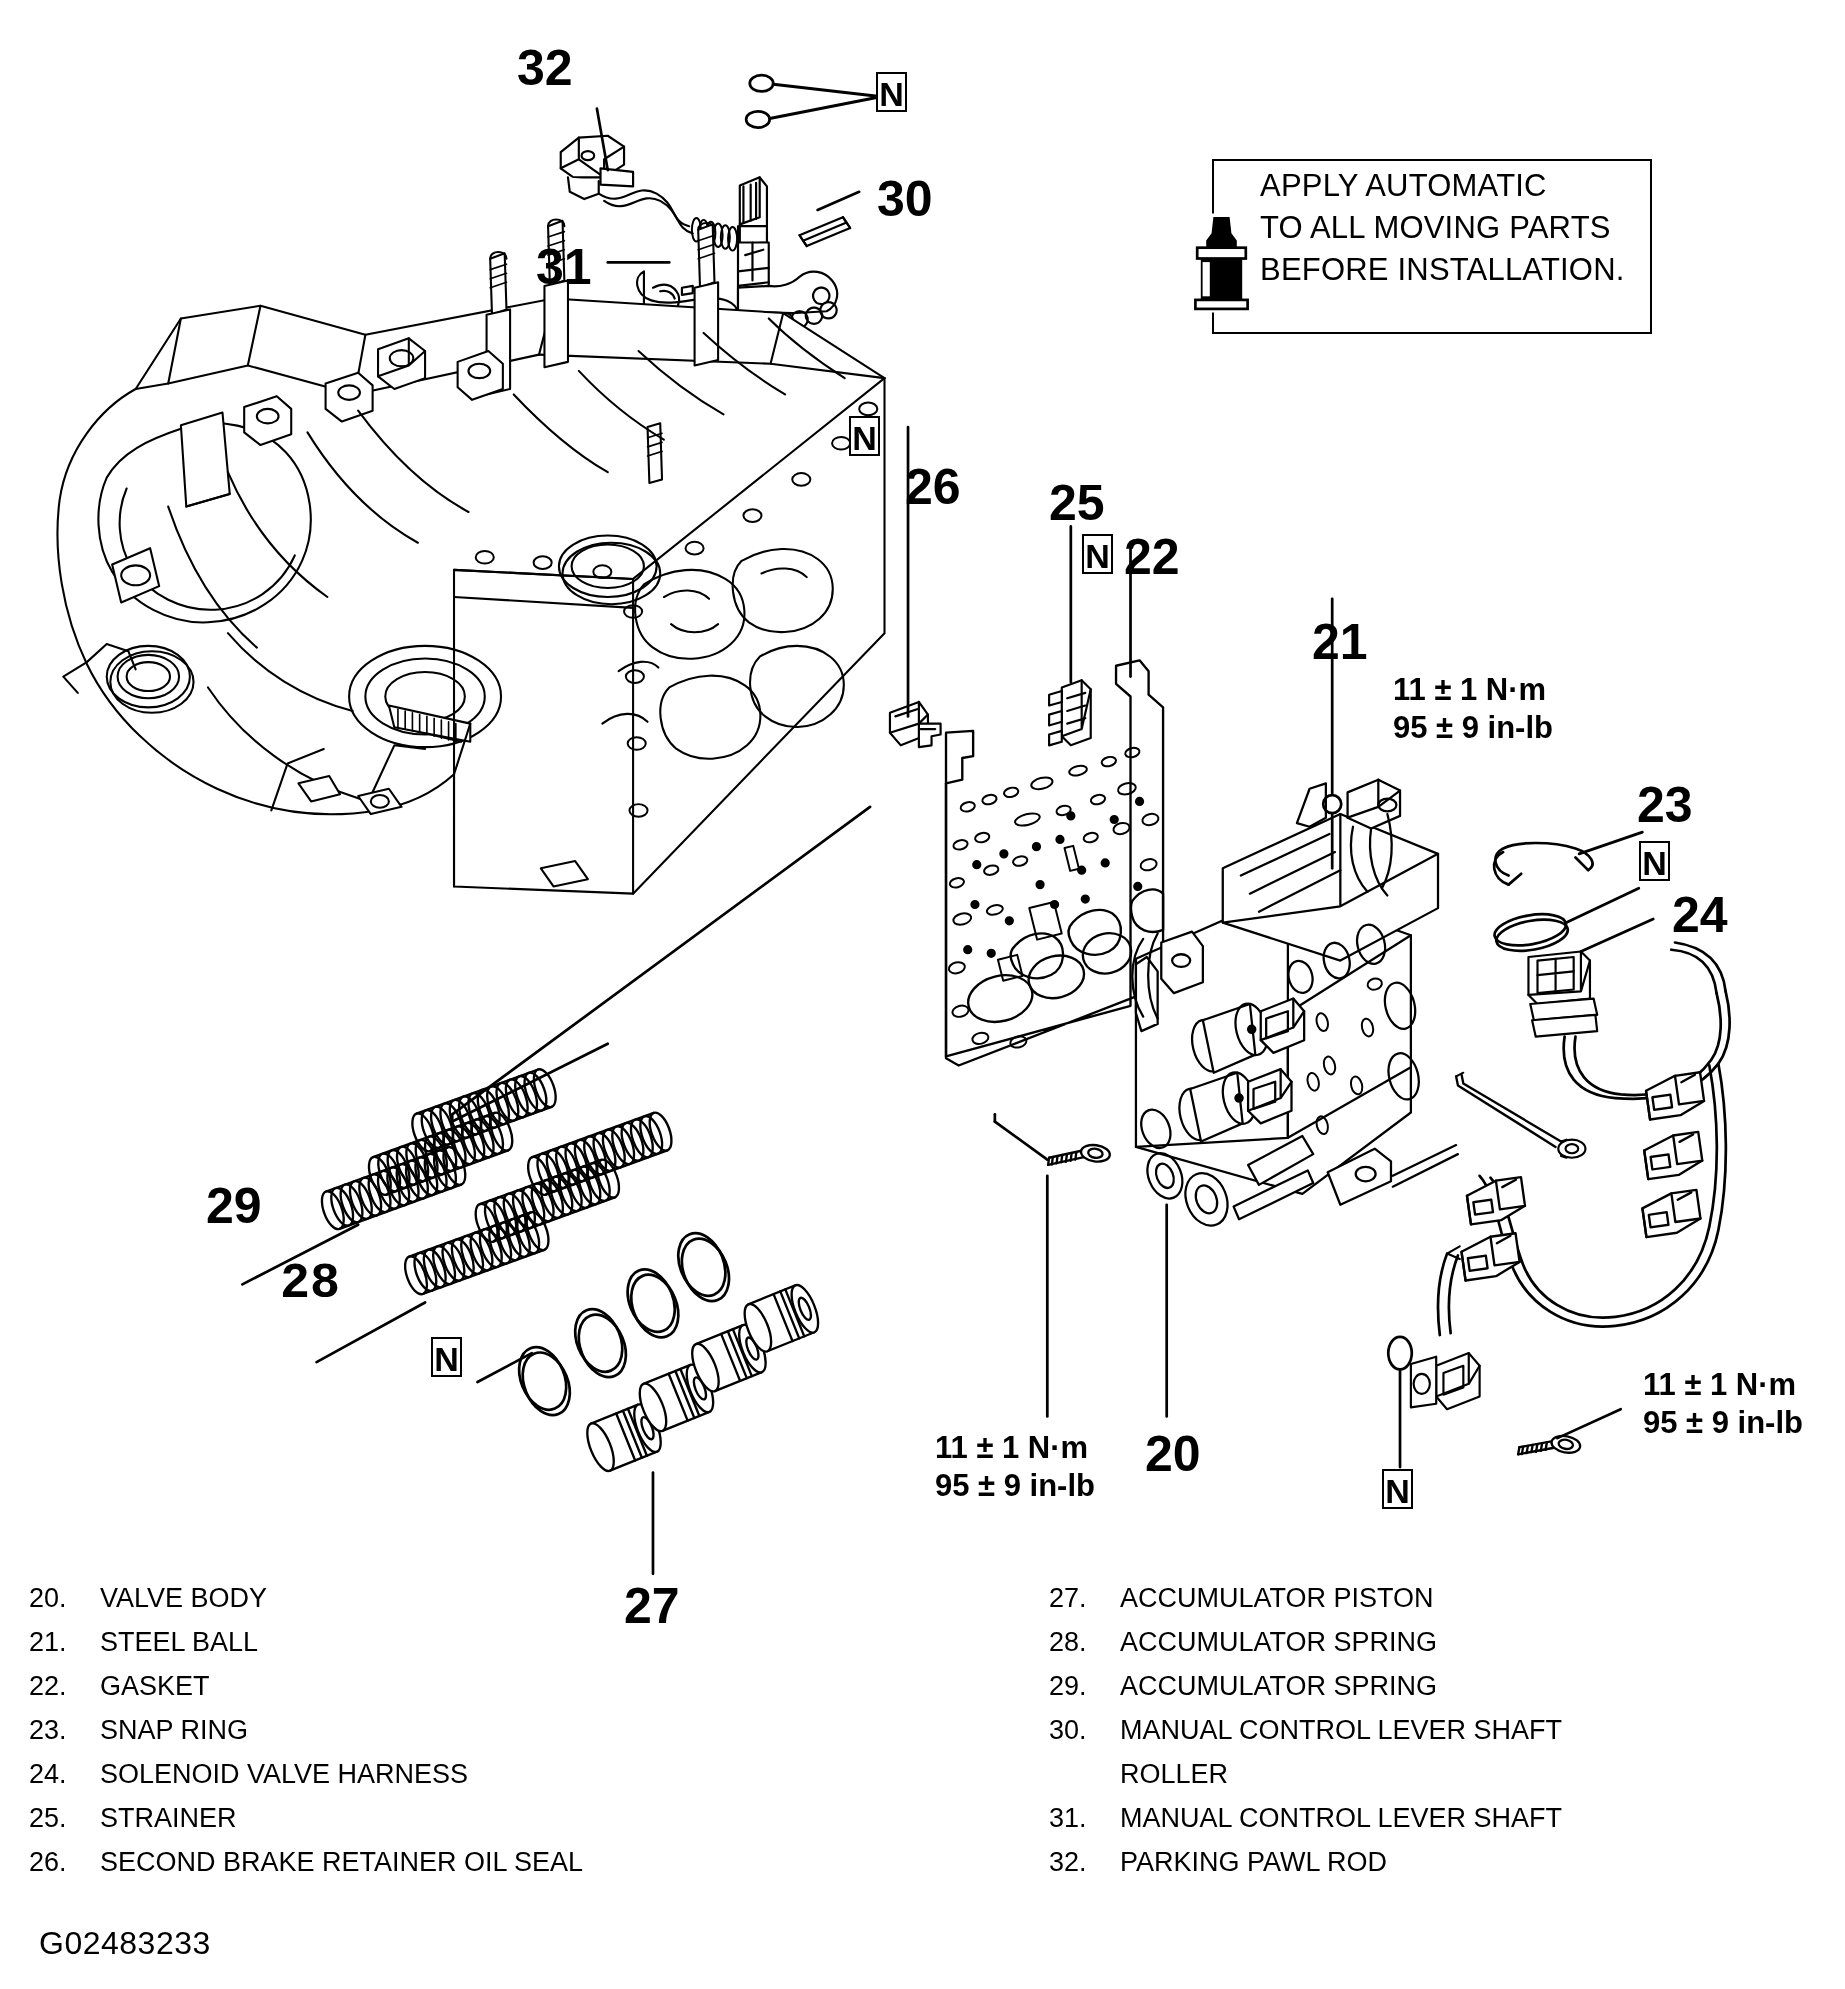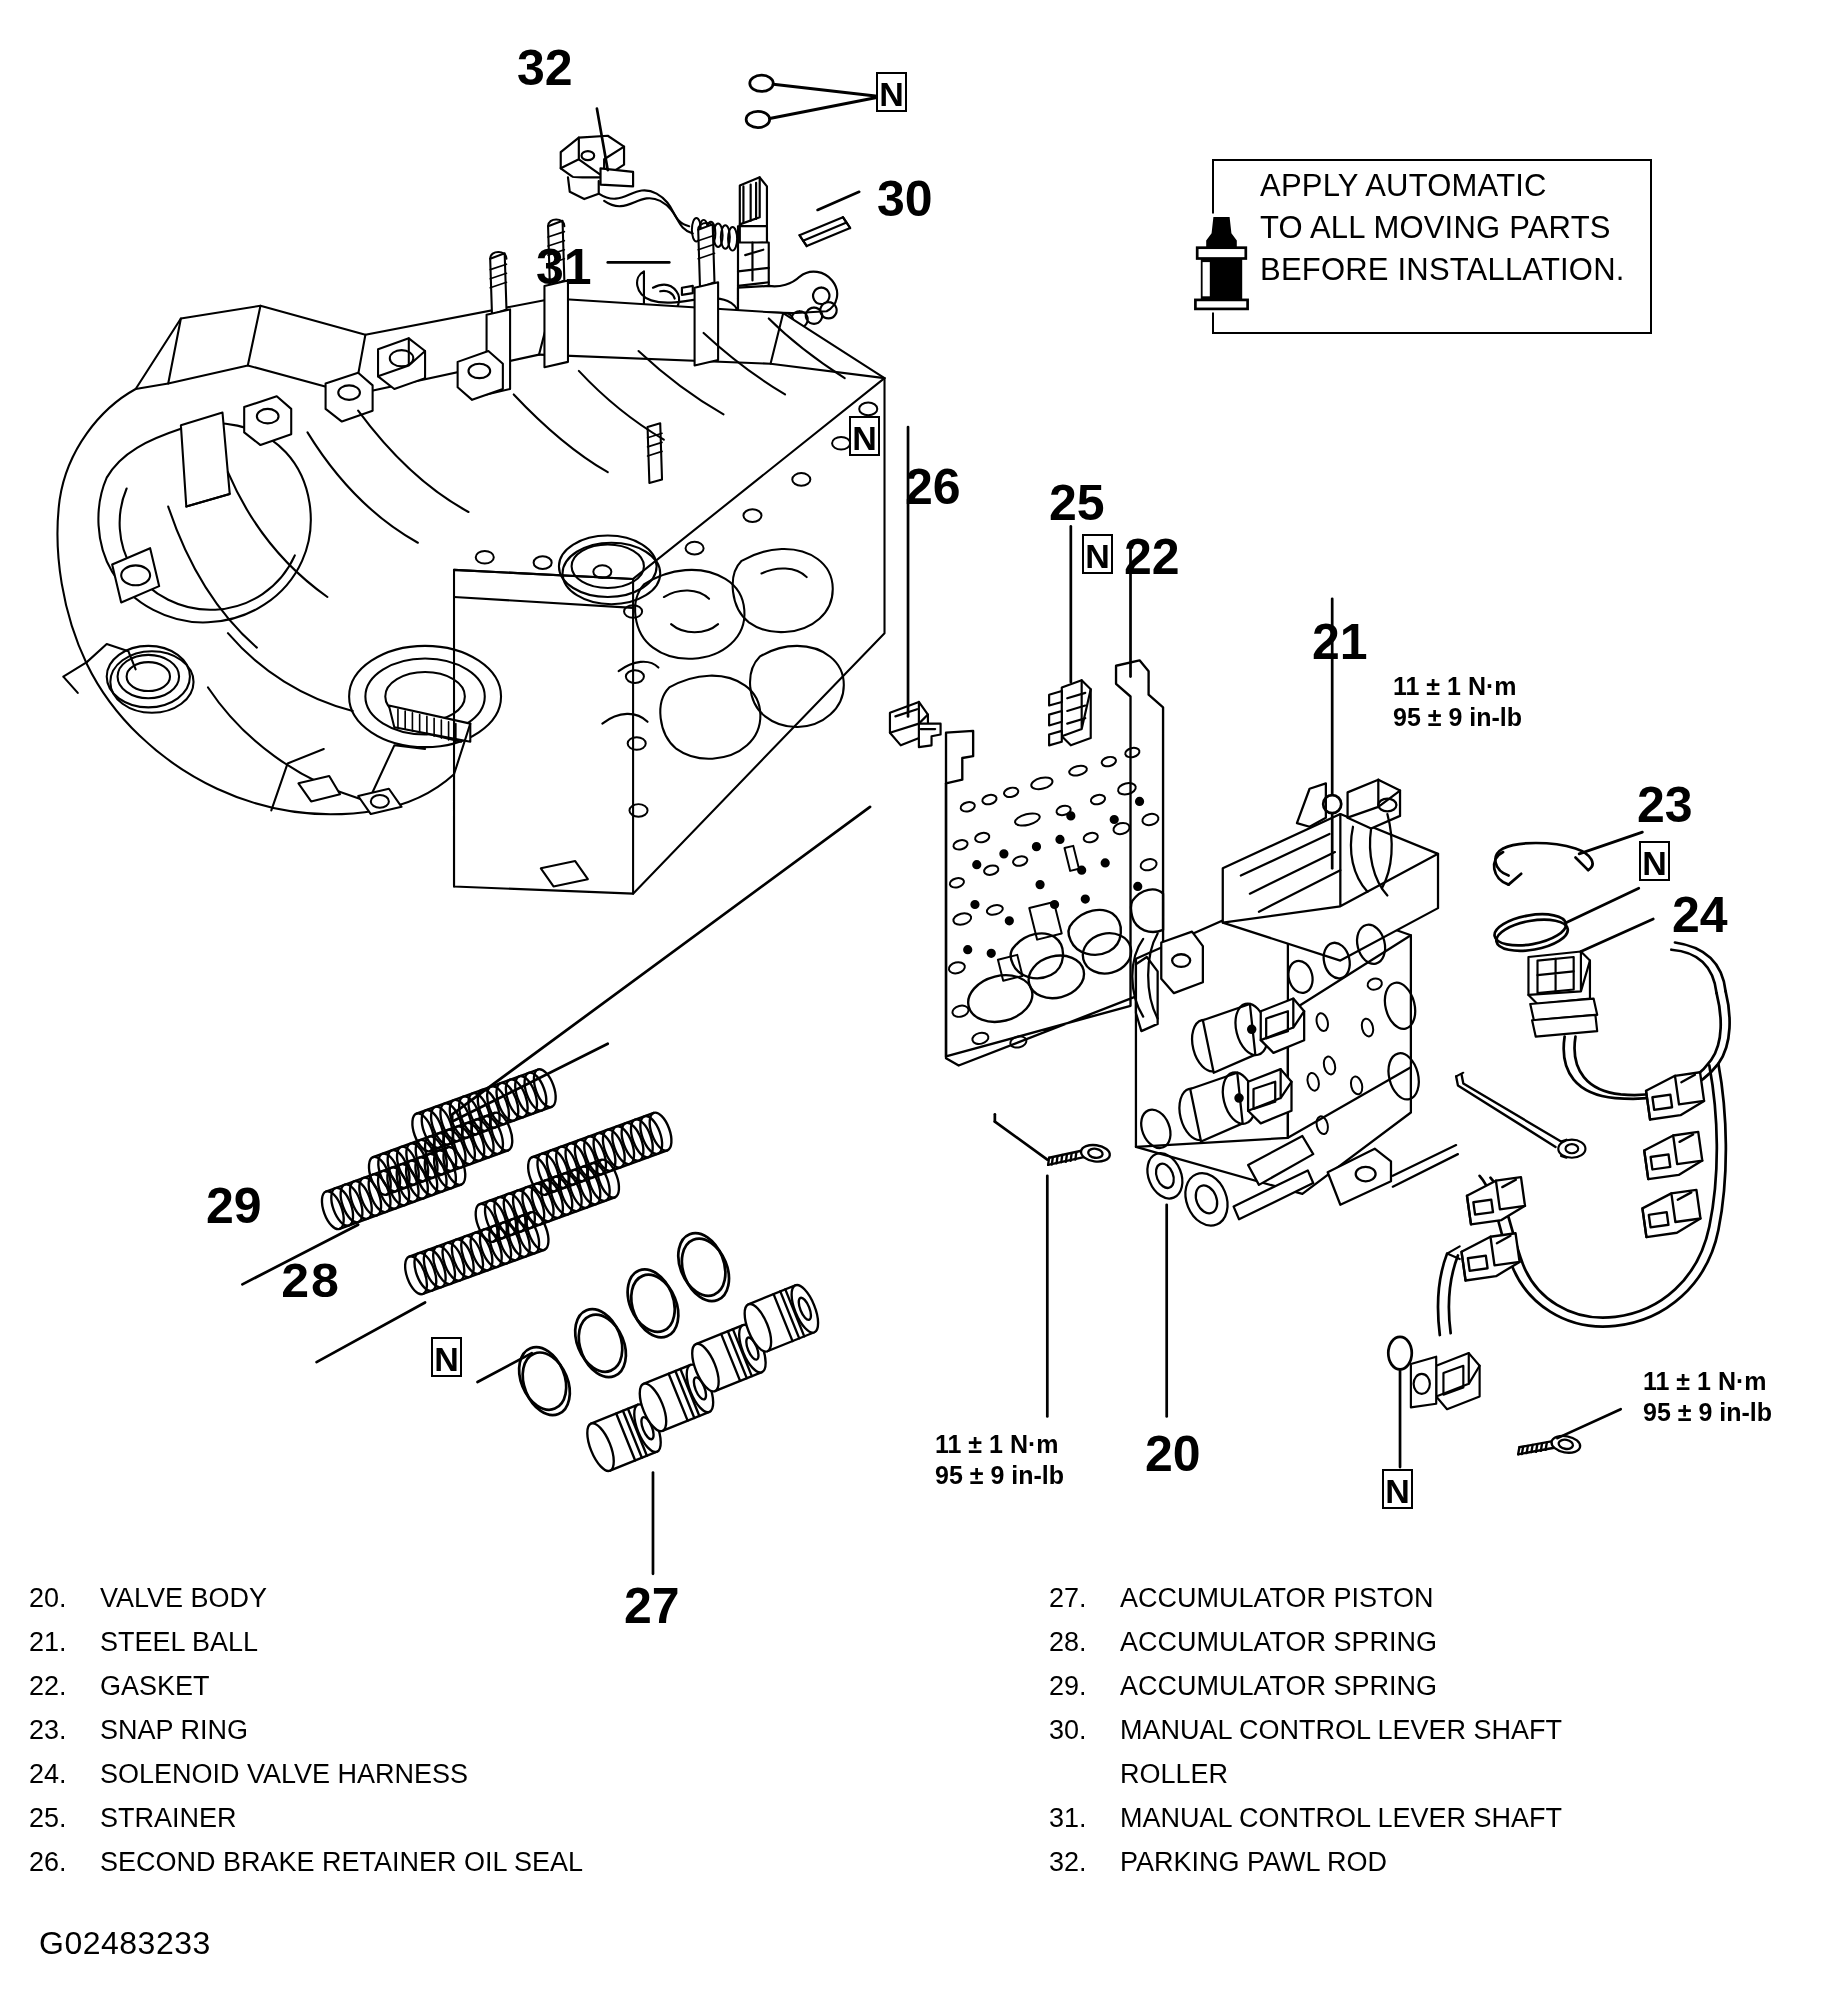--- a/index.html
+++ b/index.html
@@ -1,21 +1,21 @@
 <!DOCTYPE html>
 <html style="font-size:14.5px"><head>
 <meta charset="utf-8">
 <style>
   html,body{margin:0;padding:0;background:#ffffff;}
   body{width:1845px;height:1989px;position:relative;overflow:hidden;
        font-family:"Liberation Sans", sans-serif; color:#000;}
   #stage{position:absolute;left:0;top:0;width:1845px;height:1989px;}
   svg.art{position:absolute;left:0;top:0;width:1845px;height:1989px;}
   .callout{position:absolute;font-weight:bold;font-size:50px;letter-spacing:0px;line-height:1;}
-  .torque{position:absolute;font-weight:bold;font-size:25px;line-height:1.22;white-space:nowrap;}
+  .torque{position:absolute;font-weight:bold;font-size:31px;line-height:1.22;white-space:nowrap;}
   .nbox{position:absolute;border:2.7px solid #000;width:31px;height:40px;
         font-weight:bold;font-size:34px;line-height:40px;text-align:center;box-sizing:border-box;}
   .noteBox{position:absolute;left:1212px;top:159px;width:440px;height:175px;border:2.7px solid #000;box-sizing:border-box;}
   .noteText{position:absolute;left:1247px;top:165px;width:425px;font-size:31px;line-height:42px;letter-spacing:0.2px;margin-left:13px;}
   .legend{position:absolute;font-size:27px;line-height:44px;}
   .legend .row{display:flex;}
   .legend .num{width:71px;flex:0 0 71px;}
   .legend .lbl{flex:1 1 auto;}
   .legend .cont{padding-left:71px;}
   .code{position:absolute;left:39px;top:1925px;font-size:32px;letter-spacing:0.5px;}

